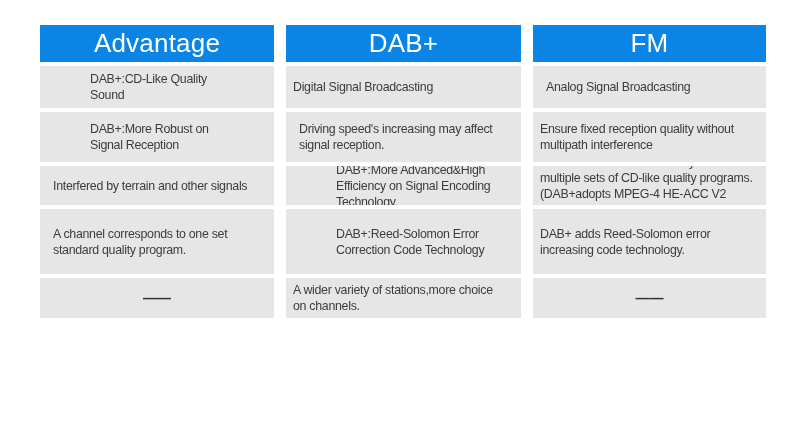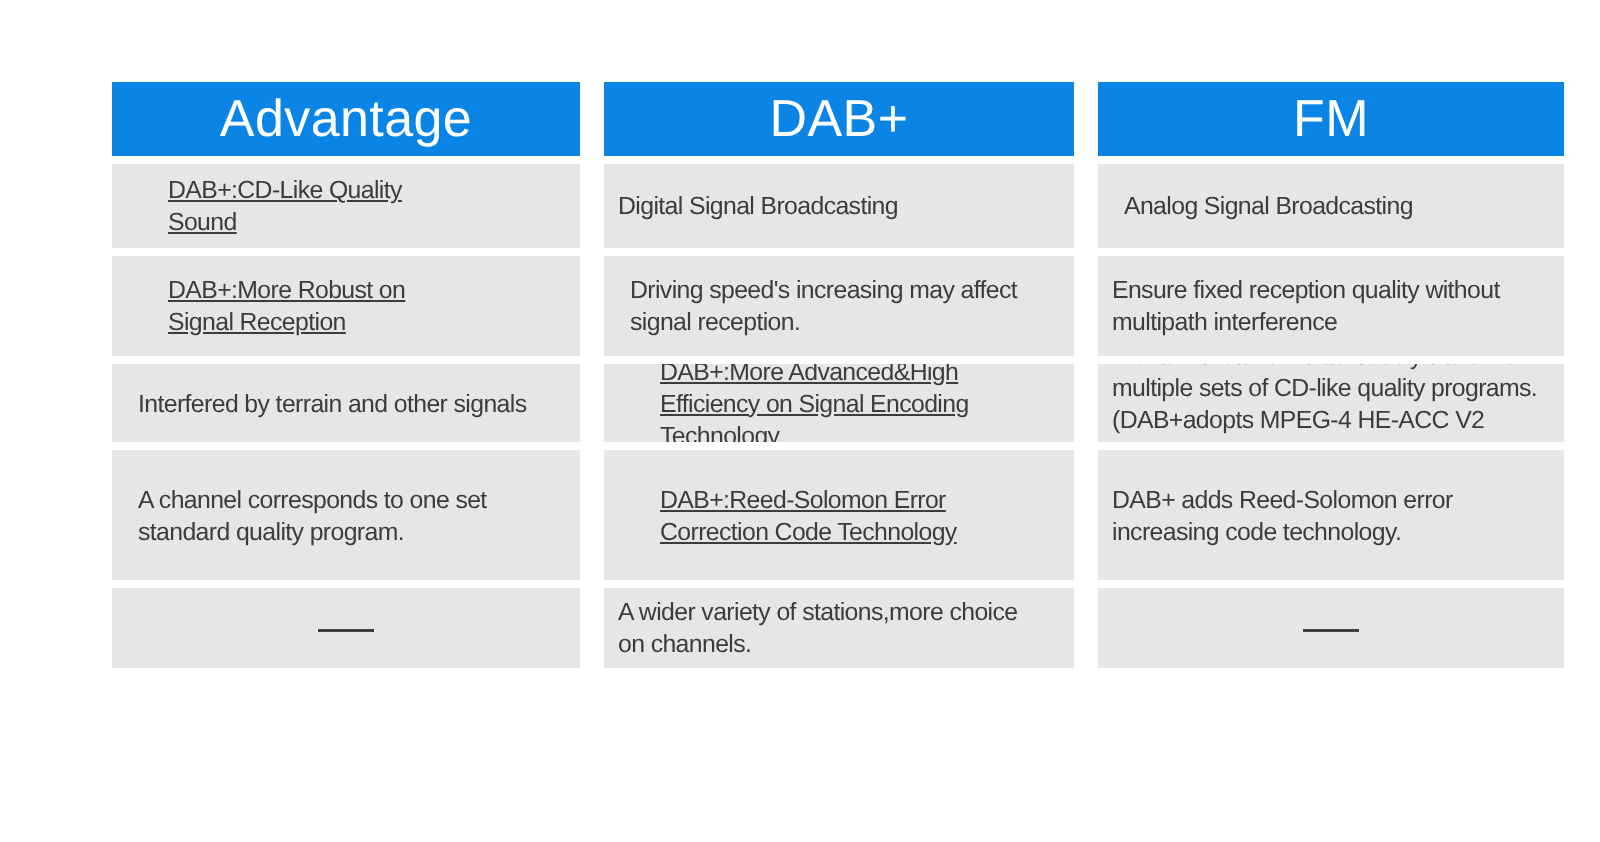--- a/index.html
+++ b/index.html
@@ -12,28 +12,27 @@
   }
   .page {
     position: relative;
     width: 800px;
     height: 421px;
     background: #ffffff;
     overflow: hidden;
   }
   .comparison-grid {
     position: absolute;
-    left: 56px;
+    left: 40px;
     top: 25px;
     display: grid;
     grid-template-columns: 234px 235px 233px;
     grid-template-rows: 37px 42px 50px 39px 65px 40px 36px;
     column-gap: 12px;
     row-gap: 4px;
-    margin-top: 16px;
   }
   .hdr {
     background: var(--header-bg, #0a85e6);
     color: var(--header-text, #ffffff);
     display: flex;
     align-items: center;
     justify-content: center;
     font-size: 26px;
     letter-spacing: 0.2px;
   }
@@ -42,21 +41,21 @@
     color: var(--body-text, #3c3c3c);
     display: flex;
     align-items: center;
     font-size: 12.4px;
     line-height: 16px;
     letter-spacing: -0.3px;
     white-space: pre;
     overflow: hidden;
     box-sizing: border-box;
   }
-  .col-a { padding-left: 28px; padding-right: 2px; text-decoration: underline; }
+  .col-a { padding-left: 50px; padding-right: 2px; }
   .col-b { padding-left: 7px;  padding-right: 20px; }
   .col-c { padding-left: 13px; padding-right: 18px; }
   .dash-cell {
     justify-content: center;
     padding-left: 0;
     padding-right: 0;
     color: var(--dash-color, #333333);
     font-size: 14px;
     letter-spacing: 0;
     font-weight: bold;

